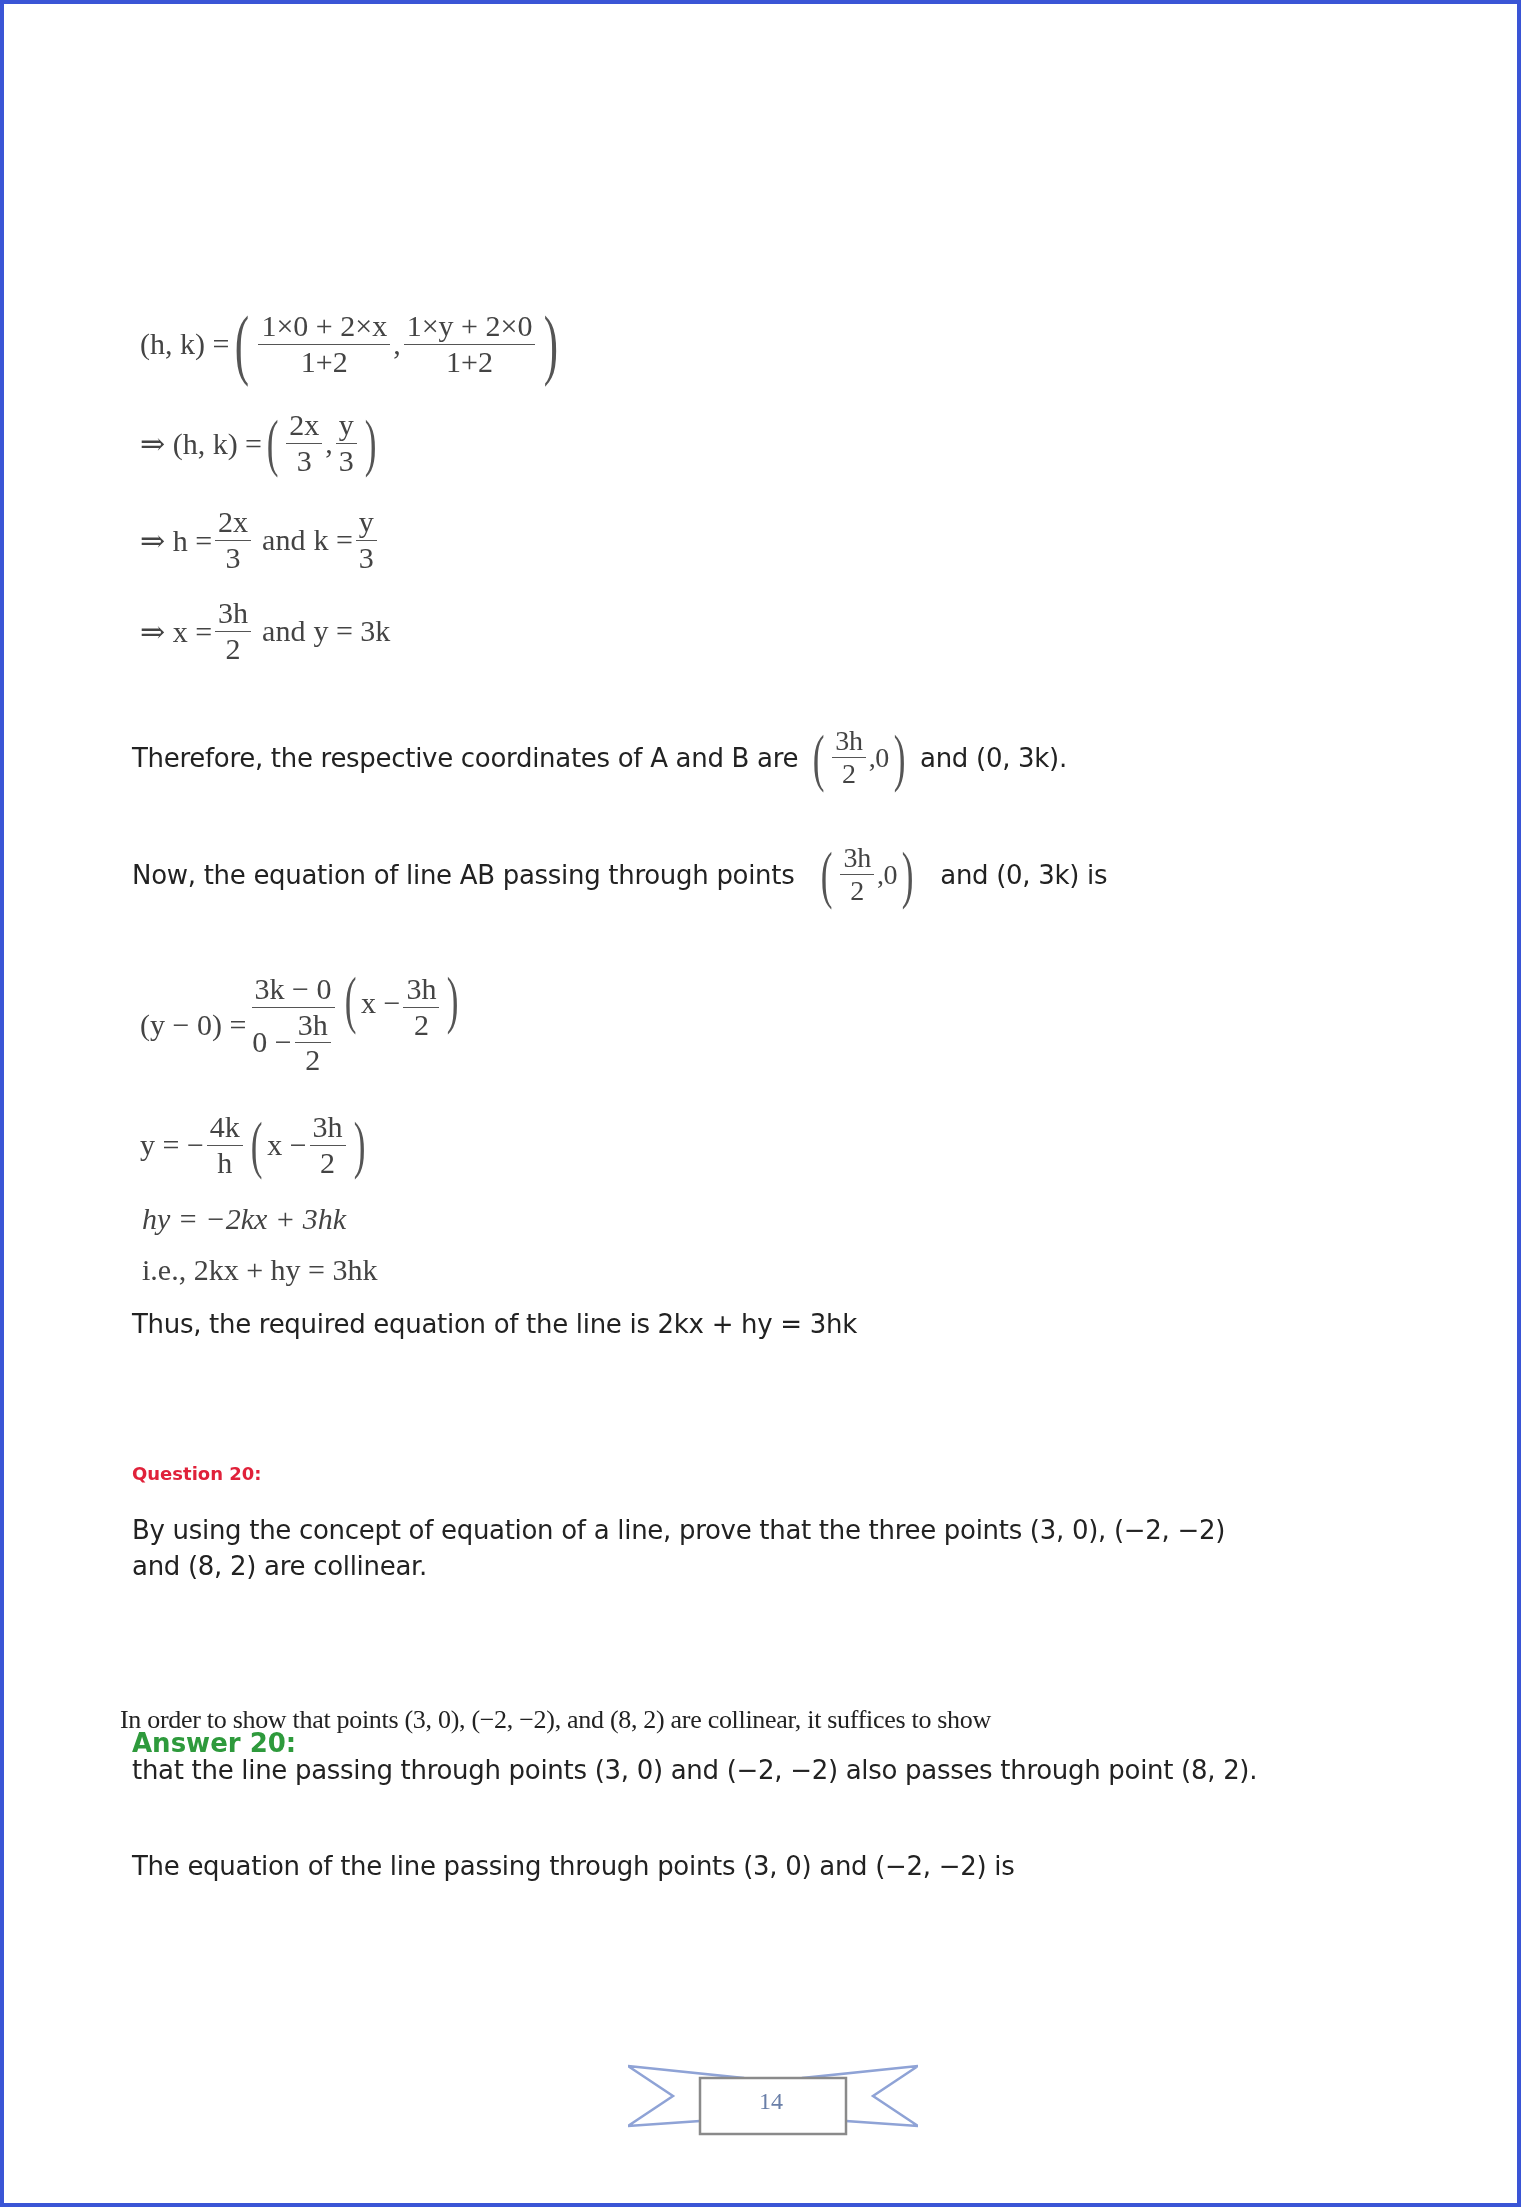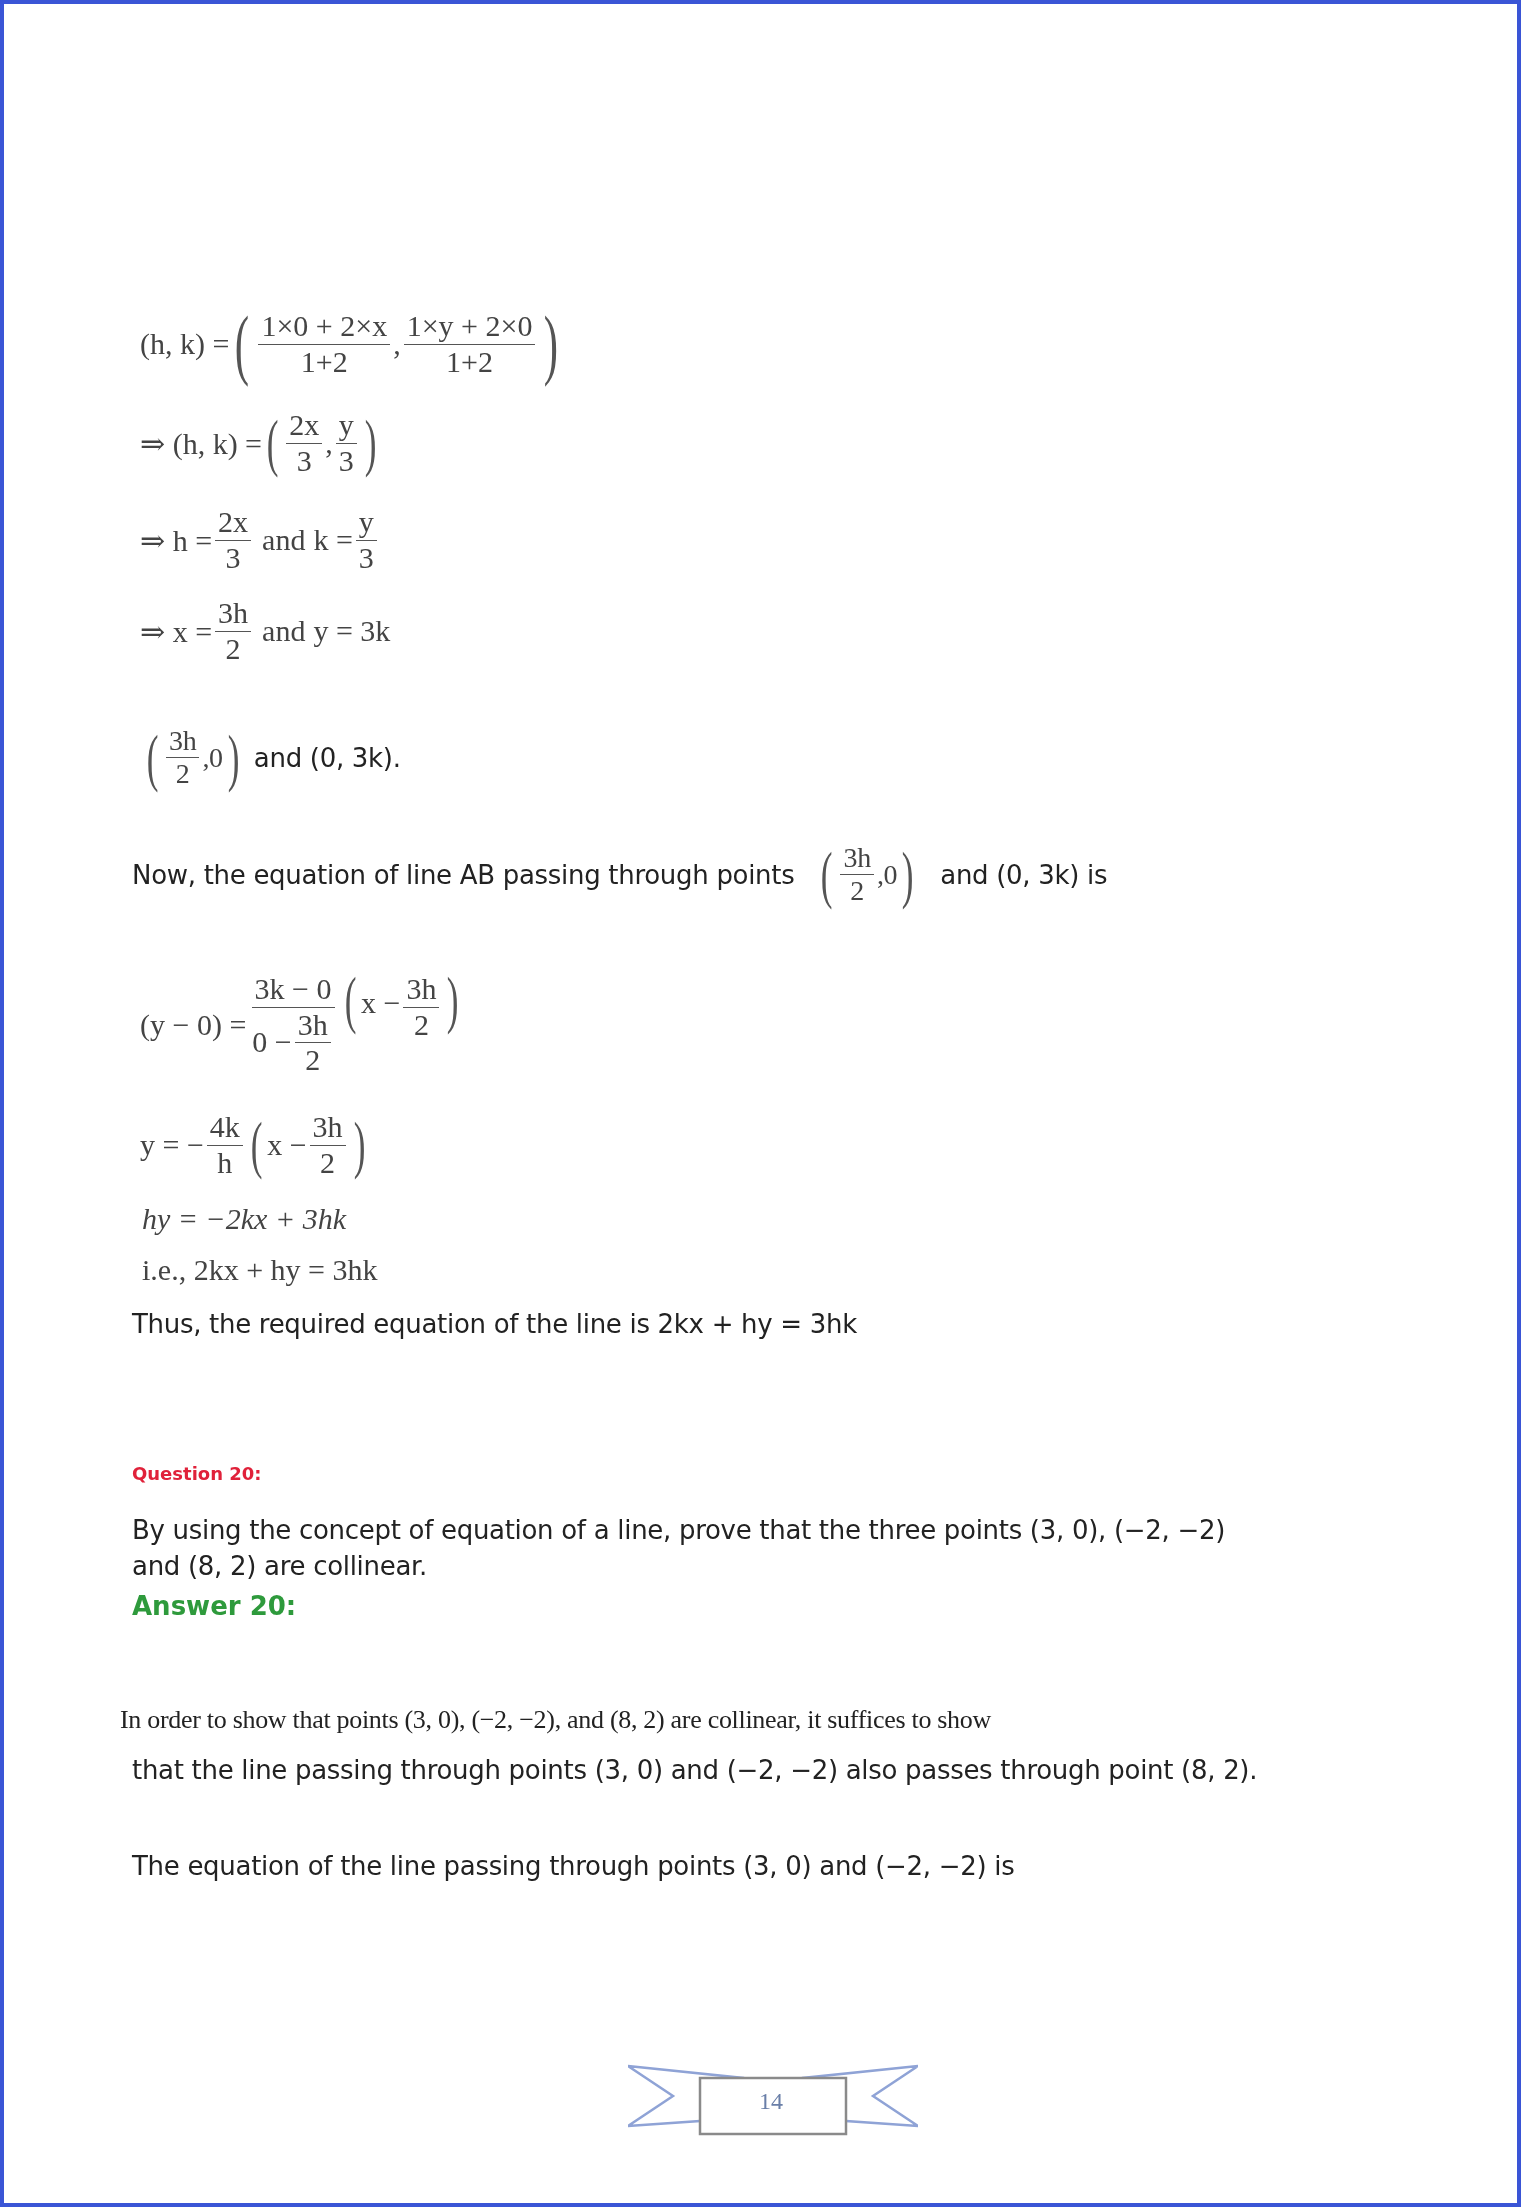--- a/index.html
+++ b/index.html
@@ -86,20 +86,21 @@
   <span>⇒ x =</span>
   <span class="frac">
       <span class="num">3h</span>
       <span class="den">2</span>
     </span>
   <span style="margin:0 8px;">and</span>
   <span>y = 3k</span>
 </div>
 
 <div class="abs body-text" style="left:132px; top:725px; display:flex; align-items:center;">
+  <span>Therefore, the respective coordinates of A and B are</span>
   <span class="inline-frac">
     <span class="paren mid">(</span>
     <span class="frac">
         <span class="num">3h</span>
         <span class="den">2</span>
       </span>
     <span>,0</span>
     <span class="paren mid">)</span>
   </span>
   <span>and (0, 3k).</span>
@@ -162,21 +163,21 @@
 <div class="abs math" style="left:142px; top:1253px;">
   <span>i.e., 2kx + hy = 3hk</span>
 </div>
 
 <div class="abs body-text" style="left:132px; top:1309px;">Thus, the required equation of the line is 2kx + hy = 3hk</div>
 
 <div class="abs heading-q" style="left:132px; top:1463px;">Question 20:</div>
 <div class="abs body-text" style="left:132px; top:1515px;">By using the concept of equation of a line, prove that the three points (3, 0),  (−2, −2)</div>
 <div class="abs body-text" style="left:132px; top:1551px;">and (8, 2) are collinear.</div>
 
-<div class="abs heading-a" style="left:132px; top:1591px;">Answer 20:</div>
+<div class="abs heading-a" style="left:132px; top:1728px;">Answer 20:</div>
 <div class="abs body-text" style="left:120px; top:1705px;font-family:Liberation Serif, serif;">In order to show that points (3, 0), (−2, −2), and (8, 2) are collinear, it suffices to show</div>
 <div class="abs body-text" style="left:132px; top:1755px;">that the line passing through points (3, 0) and (−2, −2) also passes through point (8, 2).</div>
 <div class="abs body-text" style="left:132px; top:1851px;">The equation of the line passing through points (3, 0) and (−2, −2) is</div>
 
 <svg class="ribbon" viewBox="0 0 290 92">
   <polygon points="0,18 115,30 115,70 0,78 45,48" fill="#ffffff" stroke="#8fa3d6" stroke-width="2.5"></polygon>
   <polygon points="290,18 175,30 175,70 290,78 245,48" fill="#ffffff" stroke="#8fa3d6" stroke-width="2.5"></polygon>
   <rect x="72" y="30" width="146" height="56" fill="#ffffff" stroke="#8a8a8a" stroke-width="2.5"></rect>
 </svg>
 <div class="page-num">14</div>

